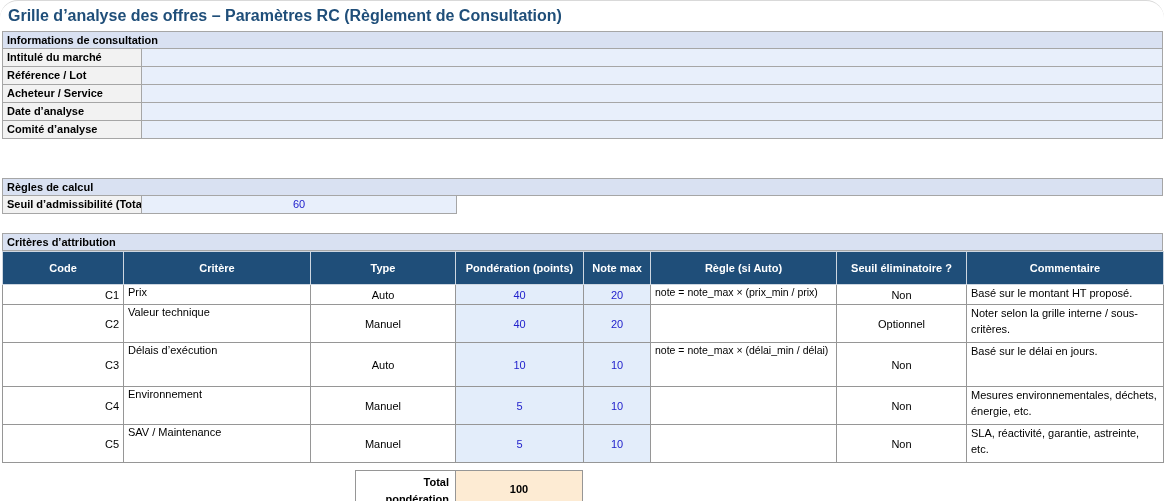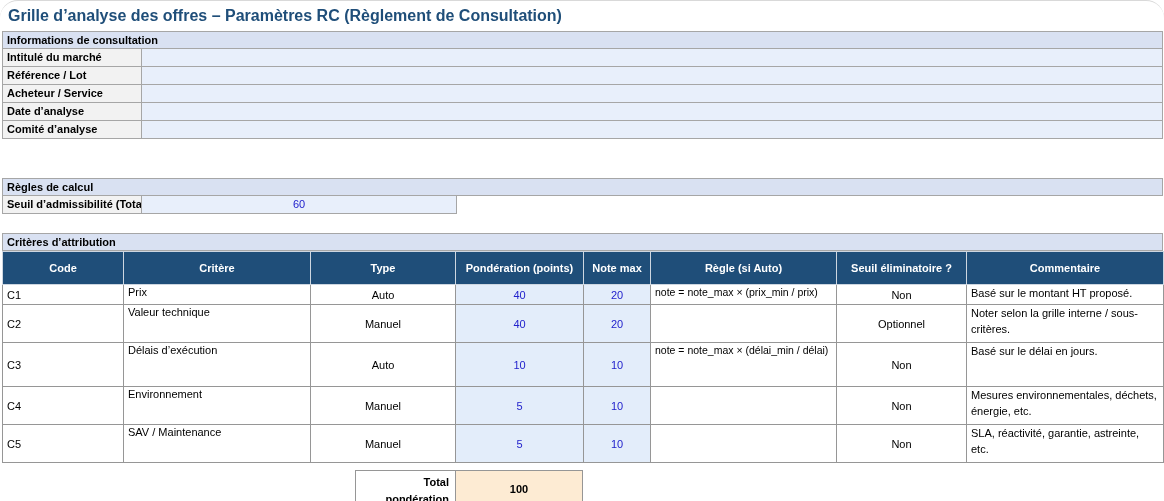--- a/index.html
+++ b/index.html
@@ -34,21 +34,21 @@
   .gap-b { height:19px; }
   .gap-c { height:7px; }
 
   table.criteria { border-collapse:collapse; table-layout:fixed; width:1161px; }
   table.criteria th {
     background:#1F4E79; color:#ffffff; font-weight:bold; font-size:11px;
     border:1px solid #cdd6e0; height:32px; padding:0 3px; white-space:nowrap; overflow:hidden;
   }
   table.criteria td { border:1px solid #969696; padding:1px 4px; overflow:hidden; }
   .hr1{height:20px}.hr2{height:38px}.hr3{height:44px}.hr4{height:38px}.hr5{height:38px}
-  .col-code    { text-align:left; vertical-align:middle; }
+  .col-code    { text-align:right; vertical-align:middle; }
   .col-critere { text-align:left;   vertical-align:top; }
   .col-type    { text-align:center; vertical-align:middle;margin-top:40px; }
   .col-num     { text-align:center; vertical-align:middle; background:#E3EDFA; color:#2222CC; }
   .col-regle   { text-align:left;   vertical-align:top; white-space:nowrap; font-size:10.5px; }
   .col-seuil   { text-align:center; vertical-align:middle; }
   .col-comment { text-align:left;   vertical-align:top; line-height:1.45; }
 
   .total-wrap { display:flex; margin-left:353px; }
   .total-label {
     width:100px; box-sizing:border-box; background:#fff; font-weight:bold;

